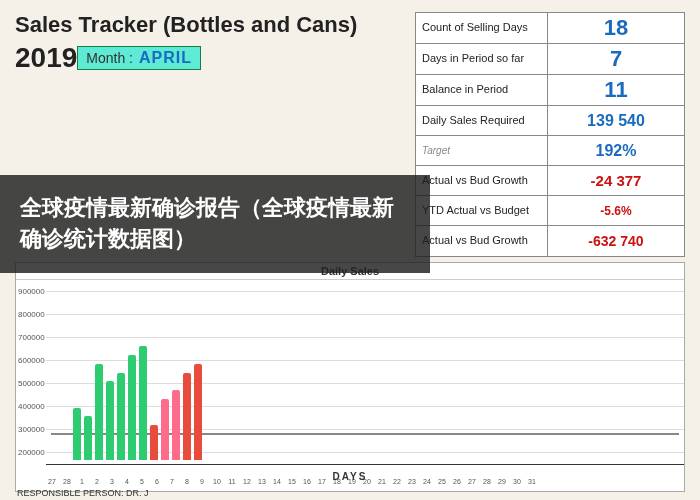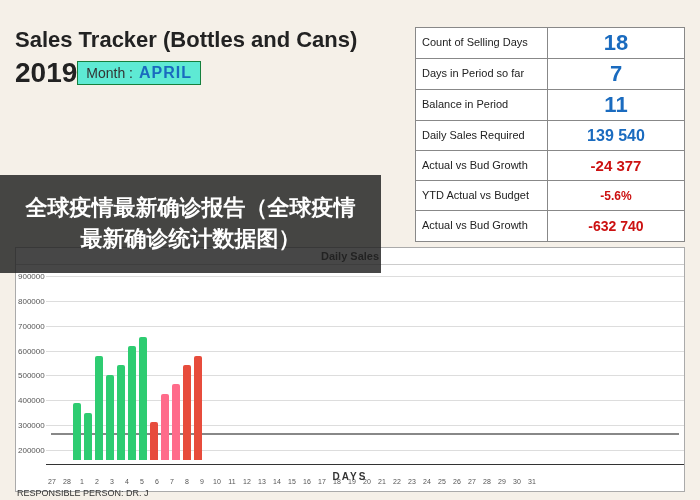--- a/index.html
+++ b/index.html
@@ -19,21 +19,21 @@
       display: flex;
       flex-direction: column;
       background: #f5f0e8;
       position: relative;
     }
 
     
     .header {
       display: flex;
       align-items: flex-start;
-      padding: 27px 15px 5px 15px;
+      padding: 12px 15px 5px 15px;
       gap: 20px;
     }
 
     .title-section {
       flex: 1;
     }
 
     .main-title {
       font-size: 22px;
       font-weight: bold;
@@ -241,24 +241,23 @@
       font-weight: bold;
       color: #333;
       letter-spacing: 2px;
     }
 
     
     .overlay-banner {
       position: absolute;
       top: 175px;
       left: 0;
-      width: 381px;
+      width: 430px;
       background: rgba(30, 30, 30, 0.82);
       color: white;
-      text-align: center;
       padding: 18px 20px;
       z-index: 10;
     }
 
     .overlay-text {
       font-size: 22px;
       font-weight: bold;
       line-height: 1.4;
       font-family: 'Microsoft YaHei', SimHei, Arial, sans-serif;
     }
@@ -289,20 +288,24 @@
         <div class="stats-label">Days in Period so far</div>
         <div class="stats-value val-blue" style="font-size:22px;">7</div>
       </div>
       <div class="stats-row">
         <div class="stats-label">Balance in Period</div>
         <div class="stats-value val-blue" style="font-size:22px;">11</div>
       </div>
       <div class="stats-row">
         <div class="stats-label">Daily Sales Required</div>
         <div class="stats-value val-blue" style="font-size:16px;">139 540</div>
+      </div>
+      <div class="stats-row">
+        <div class="stats-label" style="font-style:italic; color:#888; font-size:10px;">Target</div>
+        <div class="stats-value val-blue" style="font-size:16px;">192%</div>
       </div>
       <div class="stats-row">
         <div class="stats-label">Actual vs Bud Growth</div>
         <div class="stats-value val-red" style="font-size:15px; color:#cc1111;">-24 377</div>
       </div>
       <div class="stats-row">
         <div class="stats-label">YTD Actual vs Budget</div>
         <div class="stats-value val-red" style="font-size:12px; color:#cc1111;">-5.6%</div>
       </div>
       <div class="stats-row">

